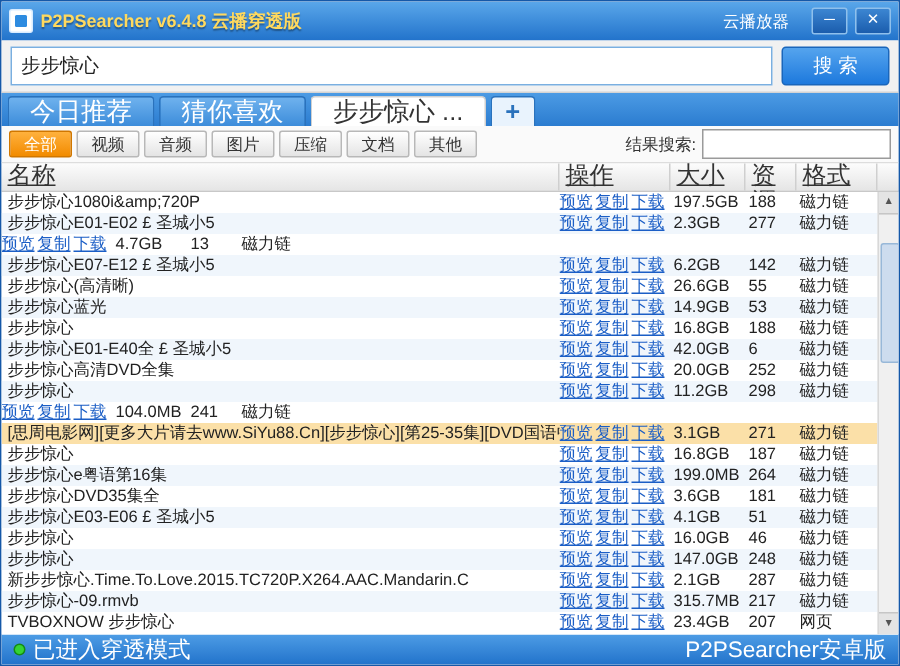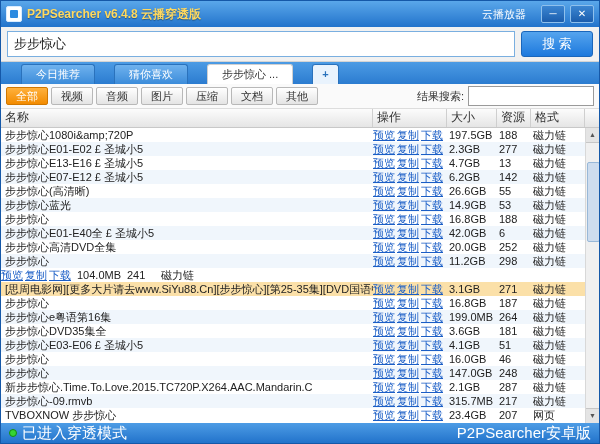--- a/index.html
+++ b/index.html
@@ -26,37 +26,37 @@
   
   .searchrow { height:34px; flex:0 0 34px; background:#f1f1f1; display:flex; align-items:center;
     padding:0 6px; gap:6px; border-bottom:1px solid #d4d4d4; }
   .searchinput { flex:1; height:24px; border:1px solid #7aafe0; font-size:13px; padding:0 6px;
     font-family:inherit; color:#222; }
   .searchbtn { width:72px; height:26px; background:linear-gradient(#55a4ee,#1d79dd); color:#fff;
     border:1px solid #1a66bb; border-radius:3px; font-size:13px; font-family:Liberation Sans, sans-serif; cursor:pointer; }
   
   .tabs { height:22px; flex:0 0 22px; background:linear-gradient(#4c9be4,#2b7cd0);
     display:flex; align-items:flex-end; padding:0 4px; gap:3px; }
-  .tab { height:19px; line-height:19px; padding:0 14px; font-size:11px; color:#fff;
+  .tab { height:19px; line-height:19px; padding:0 14px; font-size:17px; color:#fff;
     background:linear-gradient(#6fb2ee,#3c8cda); border:1px solid #2a72bc; border-bottom:none;
-    border-radius:3px 3px 0 0; cursor:pointer; white-space:nowrap;margin-left:16px; }
+    border-radius:3px 3px 0 0; cursor:pointer; white-space:nowrap; }
   .tab.active { background:#fff; color:#333; border-color:#d0d0d0; }
   .tab.plus { padding:0 9px; background:#e9f3fd; color:#2a72bc; font-weight:bold; }
   
   .filters { height:24px; flex:0 0 24px; display:flex; align-items:center; padding:0 5px; gap:3px;
     background:#fafafa; border-bottom:1px solid #ddd; }
   .fbtn { height:18px; padding:0 9px; font-size:11px; border:1px solid #b8b8b8;
     background:linear-gradient(#ffffff,#e4e4e4); color:#333; border-radius:2px;
     font-family:inherit; cursor:pointer; }
   .fbtn.active { background:linear-gradient(#ffb13d,#f28b00); border-color:#d07700; color:#fff; }
   .result-search { margin-left:auto; display:flex; align-items:center; gap:4px; font-size:11px; color:#333; }
   .result-input { width:120px; height:16px; border:1px solid #9a9a9a; font-family:inherit; }
   
   .thead { height:18px; flex:0 0 18px; display:flex; background:linear-gradient(#fcfcfc,#e5e5e5);
-    border-bottom:1px solid #c8c8c8; font-size:12px; color:#333; }
+    border-bottom:1px solid #c8c8c8; font-size:16px; color:#333;text-decoration:underline; }
   .hcell { line-height:17px; padding:0 4px; border-right:1px solid #cfcfcf; box-sizing:border-box; }
   .h-name { width:372px; } .h-act { width:74px; } .h-size { width:50px; }
   .h-res { width:34px; } .h-fmt { width:54px; } .h-pad { flex:1; border-right:none; }
   
   .tbody { flex:1; position:relative; overflow:hidden; background:#fff; }
   .rows { margin-right:14px; }
   .trow { height:14px; display:flex; font-size:11px; line-height:14px; color:#222; white-space:nowrap; }
   .trow.alt { background:#f0f6fc;justify-content:space-between; }
   .trow.hl { background:#fbe0a8; }
   .c-name { width:372px; padding-left:4px; overflow:hidden; box-sizing:border-box; }
@@ -146,21 +146,20 @@
     <div class="c-name">步步惊心E01-E02 £ 圣城小5</div>
     <div class="c-act">
       <a class="lnk">预览</a><a class="lnk">复制</a><a class="lnk">下载</a>
     </div>
     <div class="c-size">2.3GB</div>
     <div class="c-res">277</div>
     <div class="c-fmt">磁力链</div>
   </div>
 
   <div class="trow">
-    <div class="c-name">步步惊心E13-E16 £ 圣城小5</div>
     <div class="c-act">
       <a class="lnk">预览</a><a class="lnk">复制</a><a class="lnk">下载</a>
     </div>
     <div class="c-size">4.7GB</div>
     <div class="c-res">13</div>
     <div class="c-fmt">磁力链</div>
   </div>
 
   <div class="trow alt">
     <div class="c-name">步步惊心E07-E12 £ 圣城小5</div>

